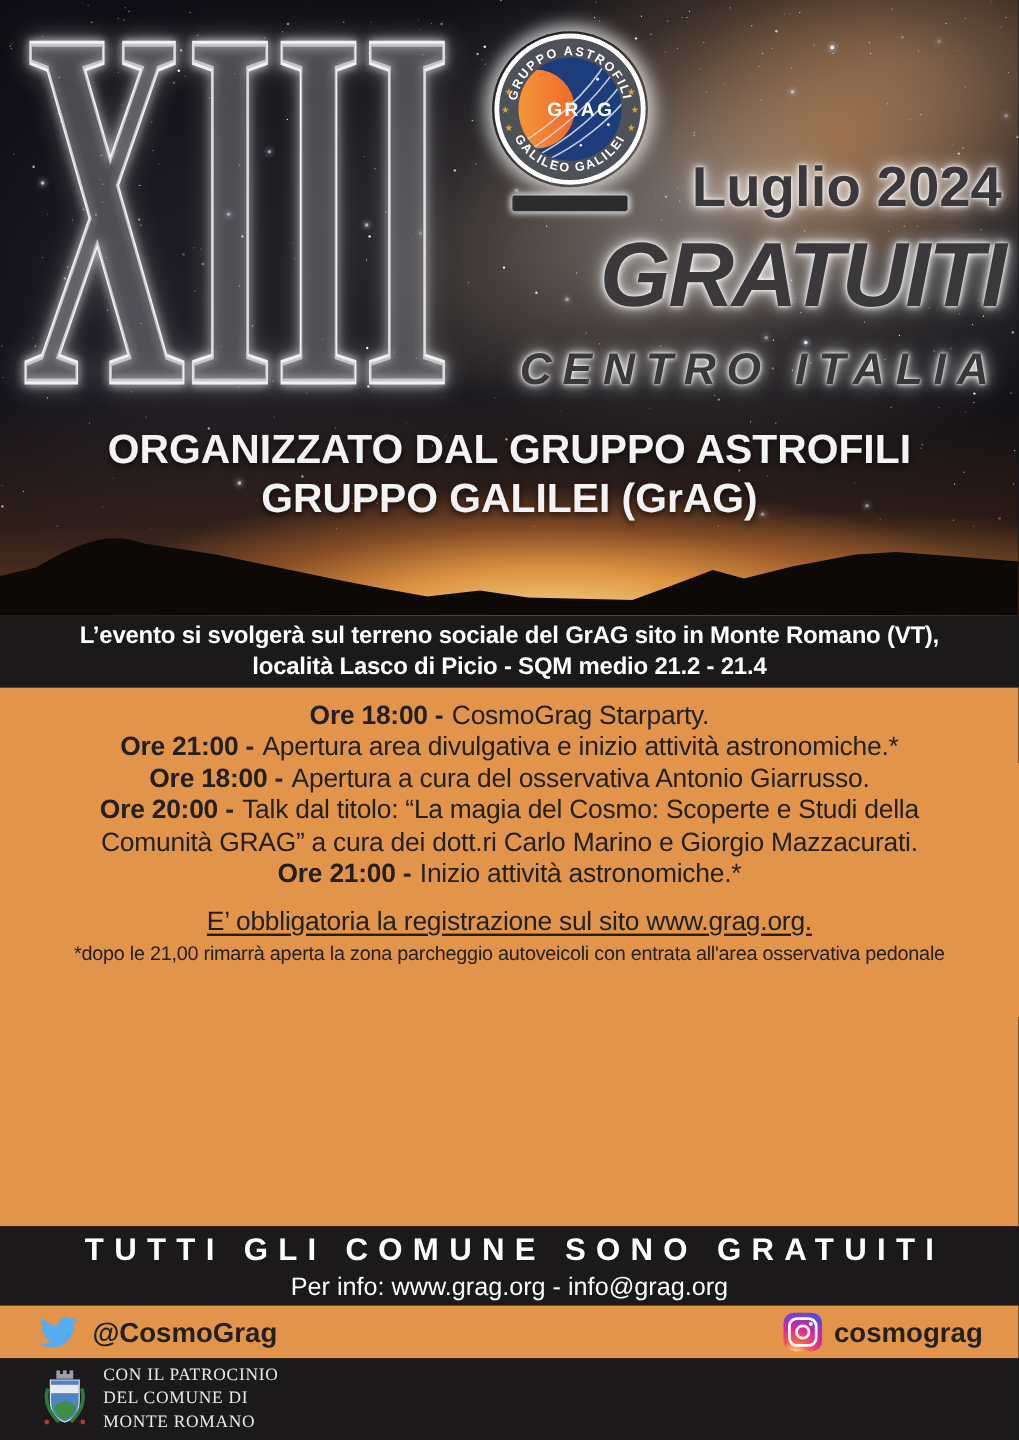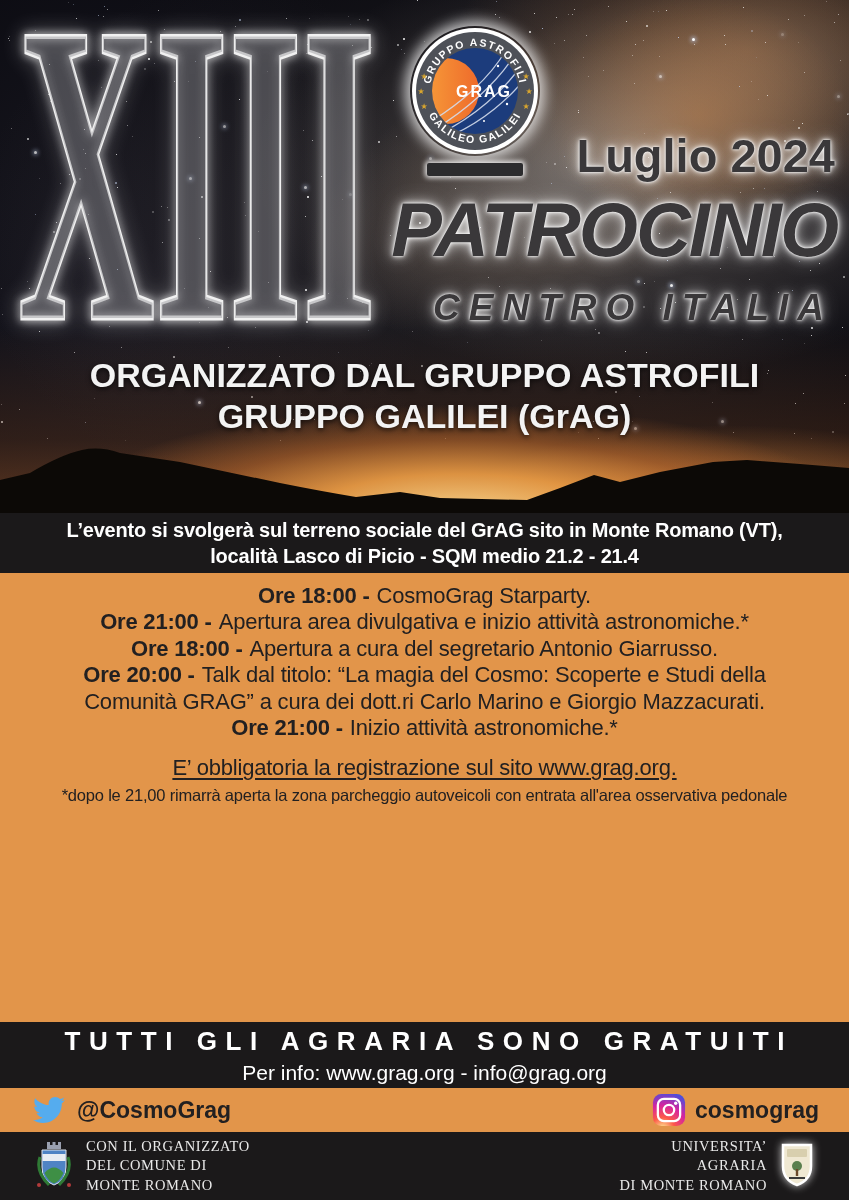--- a/index.html
+++ b/index.html
@@ -468,21 +468,21 @@
             <text x="14" y="83">★</text>
           <text x="116" y="53">★</text>
             <text x="119" y="68">★</text>
             <text x="116" y="83">★</text>
         </g>
       </svg>
     </div>
     <div class="ordinal-underline"></div>
 
     <div class="luglio glow-dark">Luglio 2024</div>
-    <div class="starparty glow-dark">PATROCINIO</div>
+    <div class="starparty glow-dark">GRATUITI</div>
     <div class="centro glow-dark">CENTRO ITALIA</div>
 
     <div class="organizer">
       <div>ORGANIZZATO DAL GRUPPO ASTROFILI</div>
       <div>GRUPPO GALILEI (GrAG)</div>
     </div>
 
     <svg class="mountains" viewBox="0 0 849 100" preserveAspectRatio="none">
       <path d="M0,67 L30,60 Q60,42 82,37 Q100,33 120,40 L180,49 L280,70 Q320,78 356,84 L400,79 L440,85 L527,87 L560,75 L594,62 L620,69 L660,59 L713,49 L747,47 L800,51 L849,55 L849,100 L0,100 Z" fill="#0c0906"></path>
     </svg>
@@ -499,38 +499,38 @@
       <p class="sched-item">
         <strong>Ore 18:00 -</strong><span>CosmoGrag Starparty.</span>
       </p>
       <p class="sched-item">
         <strong>Ore 21:00 -</strong><span>Apertura area divulgativa e inizio attività astronomiche.*</span>
       </p>
     </div>
 
     <div class="day-block second">
       <p class="sched-item">
-        <strong>Ore 18:00 -</strong><span>Apertura a cura del segretario Antonio Giarrusso.</span>
+        <strong>Ore 18:00 -</strong><span>Apertura a cura del osservativa Antonio Giarrusso.</span>
       </p>
       <p class="sched-item narrow">
         <strong>Ore 20:00 -</strong><span>Talk dal titolo: “La magia del Cosmo: Scoperte e Studi della Comunità GRAG” a cura dei dott.ri Carlo Marino e Giorgio Mazzacurati.</span>
       </p>
       <p class="sched-item">
         <strong>Ore 21:00 -</strong><span>Inizio attività astronomiche.*</span>
       </p>
     </div>
 
     <p class="registration">
       <span>E’ obbligatoria la registrazione sul sito www.grag.org.</span>
     </p>
     <p class="fine-print">*dopo le 21,00 rimarrà aperta la zona parcheggio autoveicoli con entrata all'area osservativa pedonale</p>
   </section>
 
   <section class="info-bar">
-    <div class="info-title">TUTTI GLI AGRARIA SONO GRATUITI</div>
+    <div class="info-title">TUTTI GLI COMUNE SONO GRATUITI</div>
     <div class="info-contact">Per info: www.grag.org - info@grag.org</div>
   </section>
 
   <section class="social-bar">
     <div class="social-item">
       <svg width="38" height="32" viewBox="0 0 512 512">
         <path fill="#55acee" d="M459.37 151.716c.325 4.548.325 9.097.325 13.645 0 138.72-105.583 298.558-298.558 298.558-59.452 0-114.68-17.219-161.137-47.106 8.447.974 16.568 1.299 25.34 1.299 49.055 0 94.213-16.568 130.274-44.832-46.132-.975-84.792-31.188-98.112-72.772 6.498.974 12.995 1.624 19.818 1.624 9.421 0 18.843-1.3 27.614-3.573-48.081-9.747-84.143-51.98-84.143-102.985v-1.299c13.969 7.797 30.214 12.67 47.431 13.319-28.264-18.843-46.781-51.005-46.781-87.391 0-19.492 5.197-37.36 14.294-52.954 51.655 63.675 129.3 105.258 216.365 109.807-1.624-7.797-2.599-15.918-2.599-24.04 0-57.828 46.782-104.934 104.934-104.934 30.213 0 57.502 12.67 76.67 33.137 23.715-4.548 46.456-13.32 66.599-25.34-7.798 24.366-24.366 44.833-46.132 57.827 21.117-2.273 41.584-8.122 60.426-16.243-14.292 20.791-32.161 39.308-52.628 54.253z"></path>
       </svg>
       <span>@CosmoGrag</span>
     </div>
@@ -564,34 +564,20 @@
         </g>
         <path d="M8,10 h24 v17 q0,14 -12,18 q-12,-4 -12,-18 z" fill="#4f83c4" stroke="#dfe5ee" stroke-width="1"></path>
         <rect x="8.5" y="14" width="23" height="7" fill="#e8ecf2"></rect>
         <path d="M10.5,33 q9.5,-11 19,0 q-3.8,8.5 -9.5,10.5 q-5.7,-2 -9.5,-10.5 z" fill="#3e8f45"></path>
         <path d="M6,17 q-5,14 9,28" stroke="#2f7a35" stroke-width="3" fill="none"></path>
         <path d="M34,17 q5,14 -9,28" stroke="#2f7a35" stroke-width="3" fill="none"></path>
         <circle cx="5" cy="45" r="2" fill="#b23a3a"></circle>
           <circle cx="35" cy="45" r="2" fill="#b23a3a"></circle>
       </svg>
       <div class="footer-lines">
-        <div>CON IL ORGANIZZATO</div>
+        <div>CON IL PATROCINIO</div>
         <div>DEL COMUNE DI</div>
         <div>MONTE ROMANO</div>
       </div>
     </div>
-    <div class="footer-group">
-      <div class="footer-lines right">
-        <div>UNIVERSITA’</div>
-        <div>AGRARIA</div>
-        <div>DI MONTE ROMANO</div>
-      </div>
-      <svg class="uni-crest" width="36" height="48" viewBox="0 0 36 48">
-        <path d="M4,3 h28 v21 q0,14 -14,19 q-14,-5 -14,-19 z" fill="#efe8d2" stroke="#ffffff" stroke-width="2.5"></path>
-        <rect x="8" y="7" width="20" height="8" rx="1" fill="#d8cfae"></rect>
-        <circle cx="18" cy="24" r="5" fill="#5a7f4e"></circle>
-        <rect x="16.8" y="27" width="2.4" height="7" fill="#6b4a2b"></rect>
-        <path d="M10,36 h16" stroke="#3a3a3a" stroke-width="2"></path>
-      </svg>
-    </div>
   </footer>
 
 </div>
 
 </body></html>

